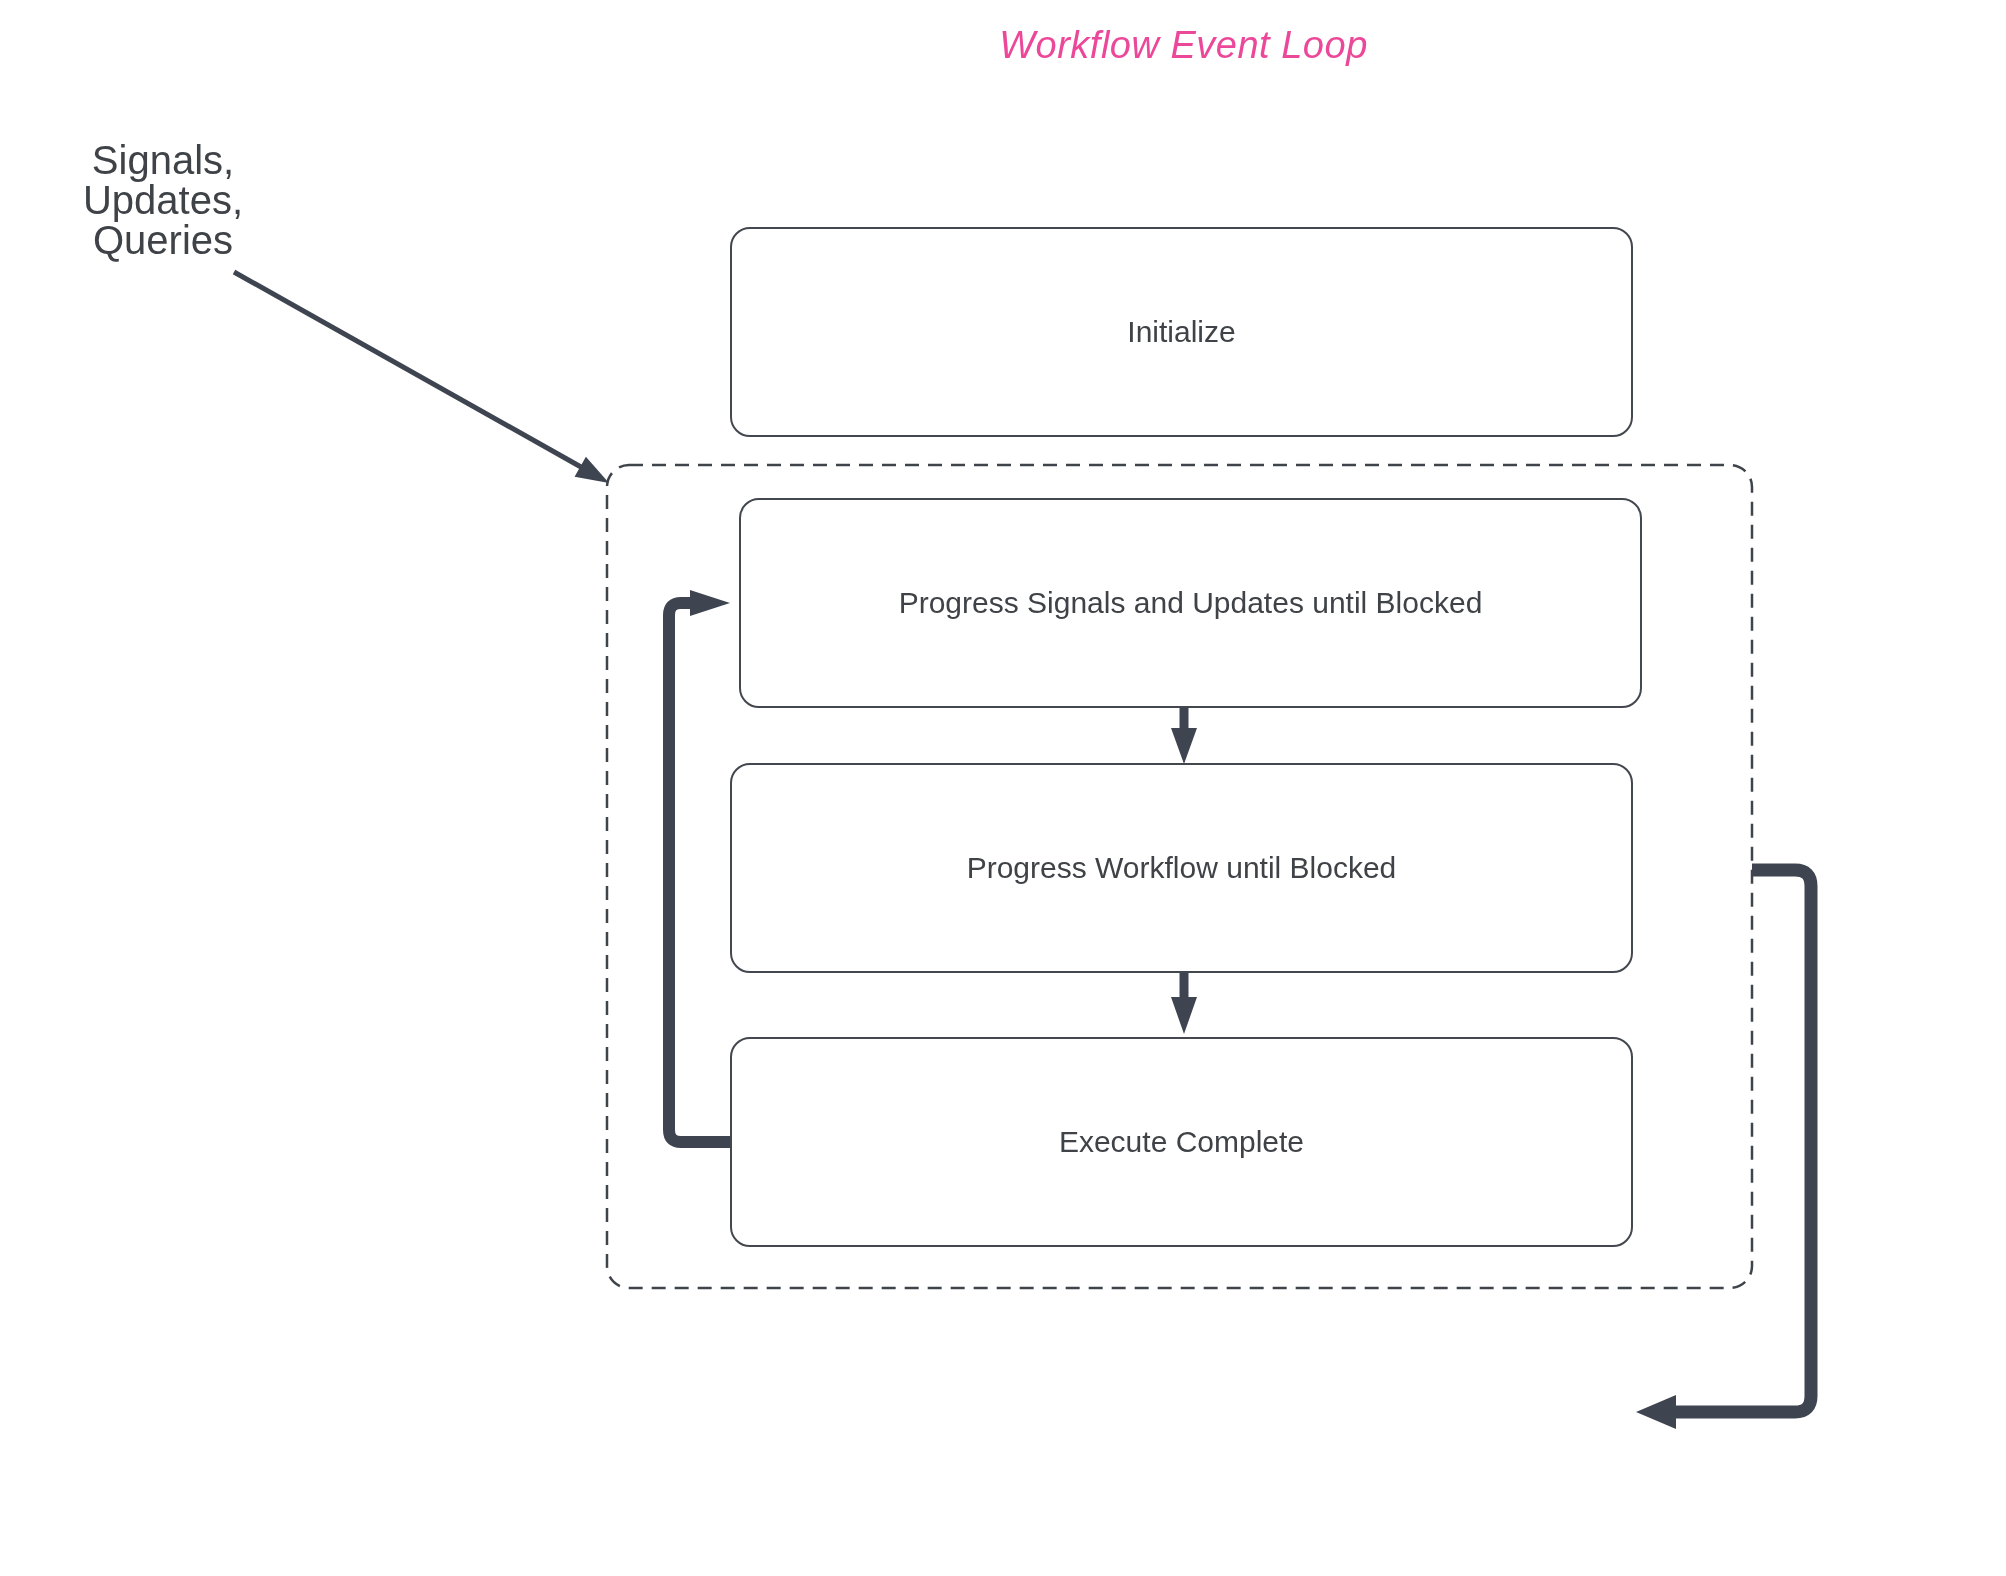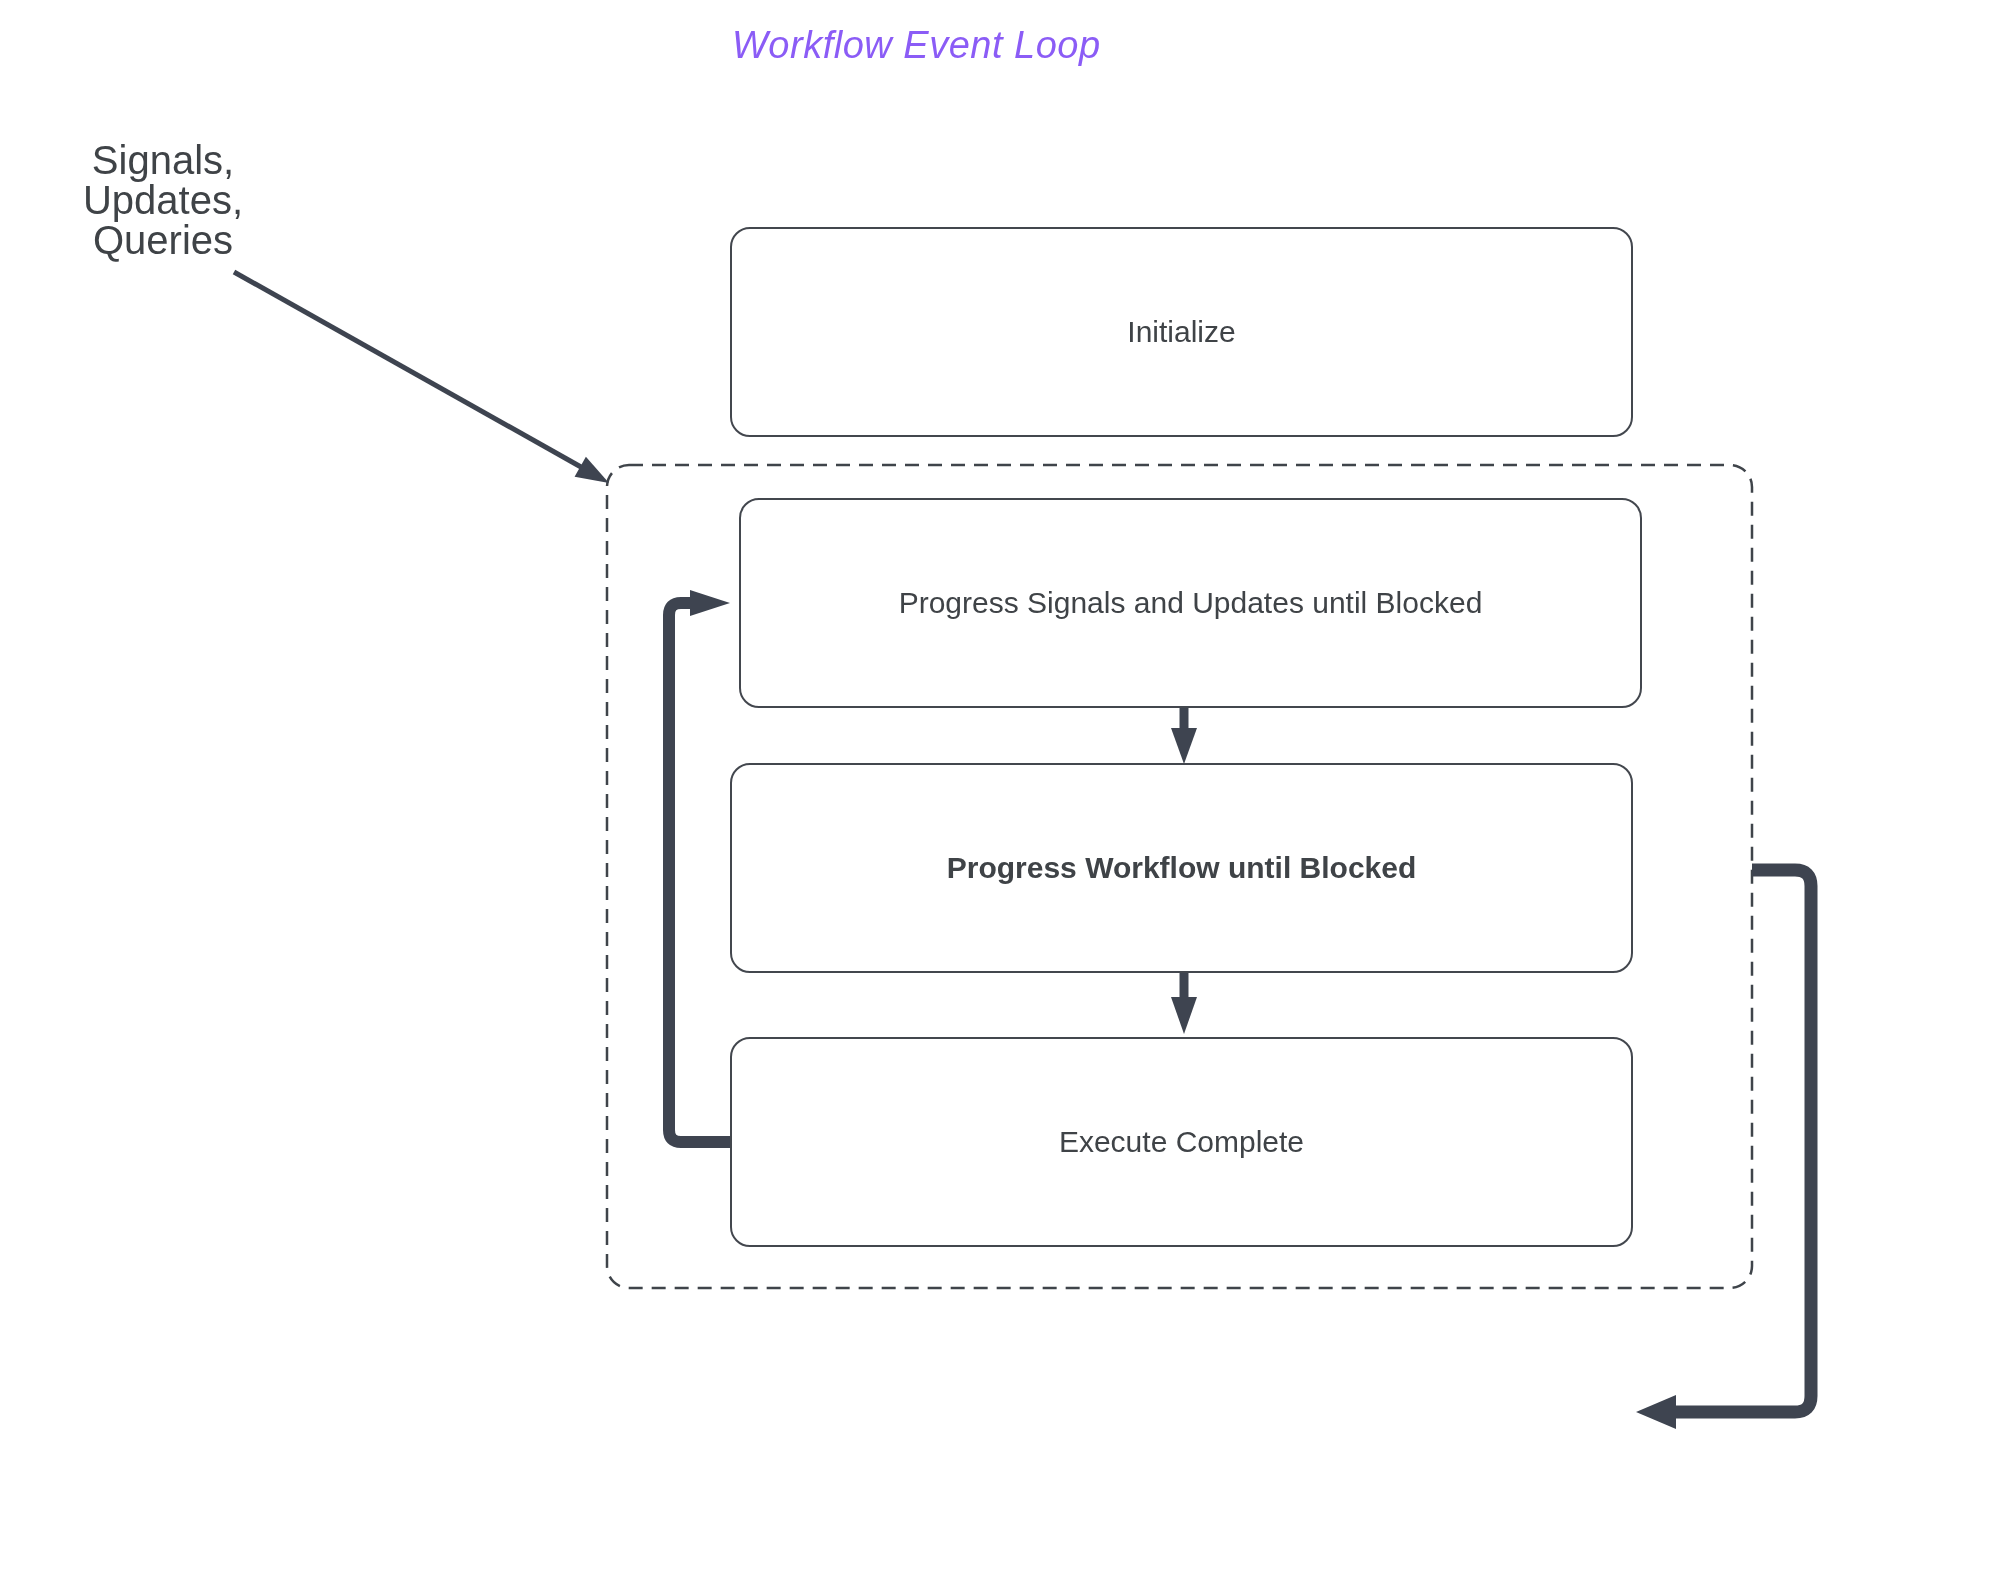--- a/index.html
+++ b/index.html
@@ -20,24 +20,24 @@
     left: 0;
     top: 0;
     width: 2006px;
     height: 1576px;
   }
   .diagram-title {
     position: absolute;
     left: 732px;
     top: 24px;
     width: 903px;
-    text-align: left;
+    text-align: center;
     font-size: 38px;
     font-style: italic;
-    color: #8b5cf6;
+    color: #ec4899;
     letter-spacing: 0.5px;
   }
   .annotation {
     position: absolute;
     left: 8px;
     top: 140px;
     width: 310px;
     text-align: center;
     font-size: 40px;
     line-height: 40px;
@@ -56,21 +56,21 @@
     display: flex;
     align-items: center;
     justify-content: center;
     text-align: center;
     font-size: 30px;
     color: #3f4347;
     padding: 0 30px;
   }
   .node-initialize        { top: 227px; }
   .node-progress-signals  { top: 498px; margin-left: 9px; }
-  .node-progress-workflow { top: 763px; font-weight: bold; }
+  .node-progress-workflow { top: 763px; }
   .node-execute-queries   { top: 1037px; }
   .node-complete          { top: 1308px; }
 </style>
 </head>
 <body>
 
 <div class="canvas">
 
   <svg class="connectors" viewBox="0 0 2006 1576" xmlns="http://www.w3.org/2000/svg">
 

